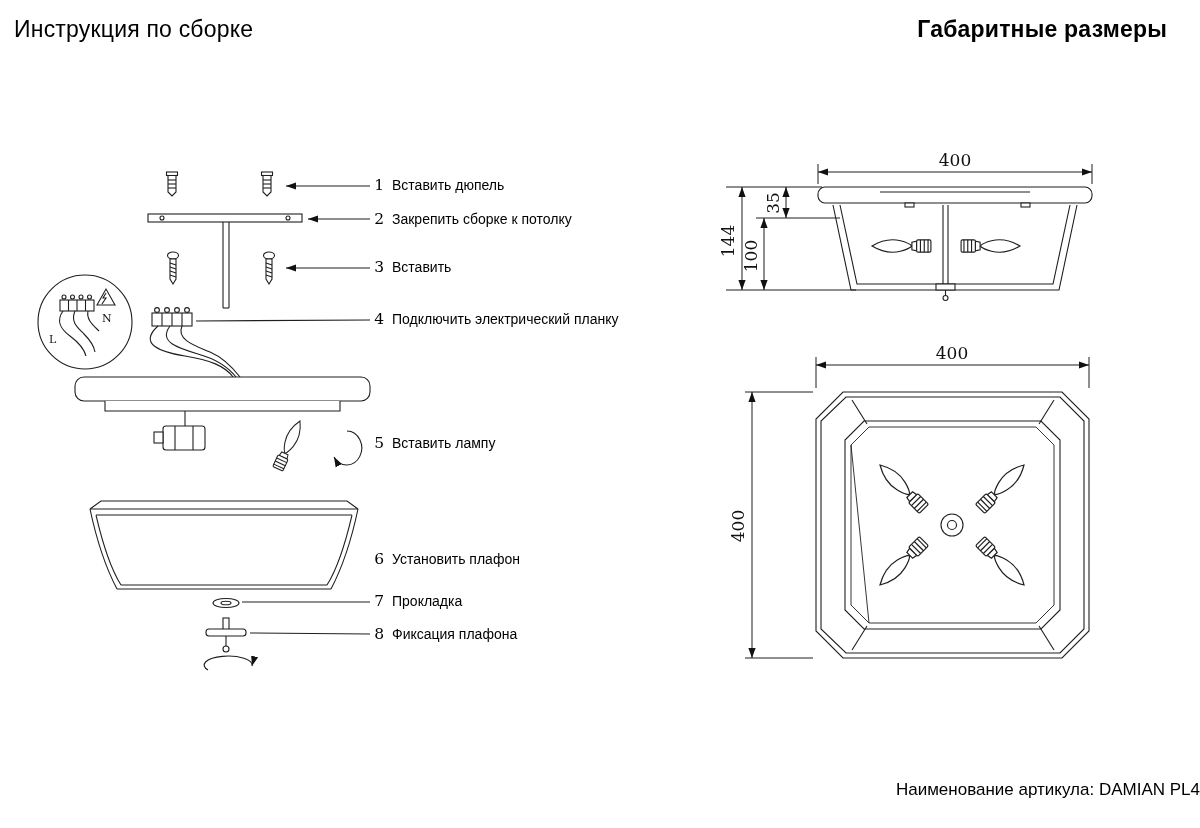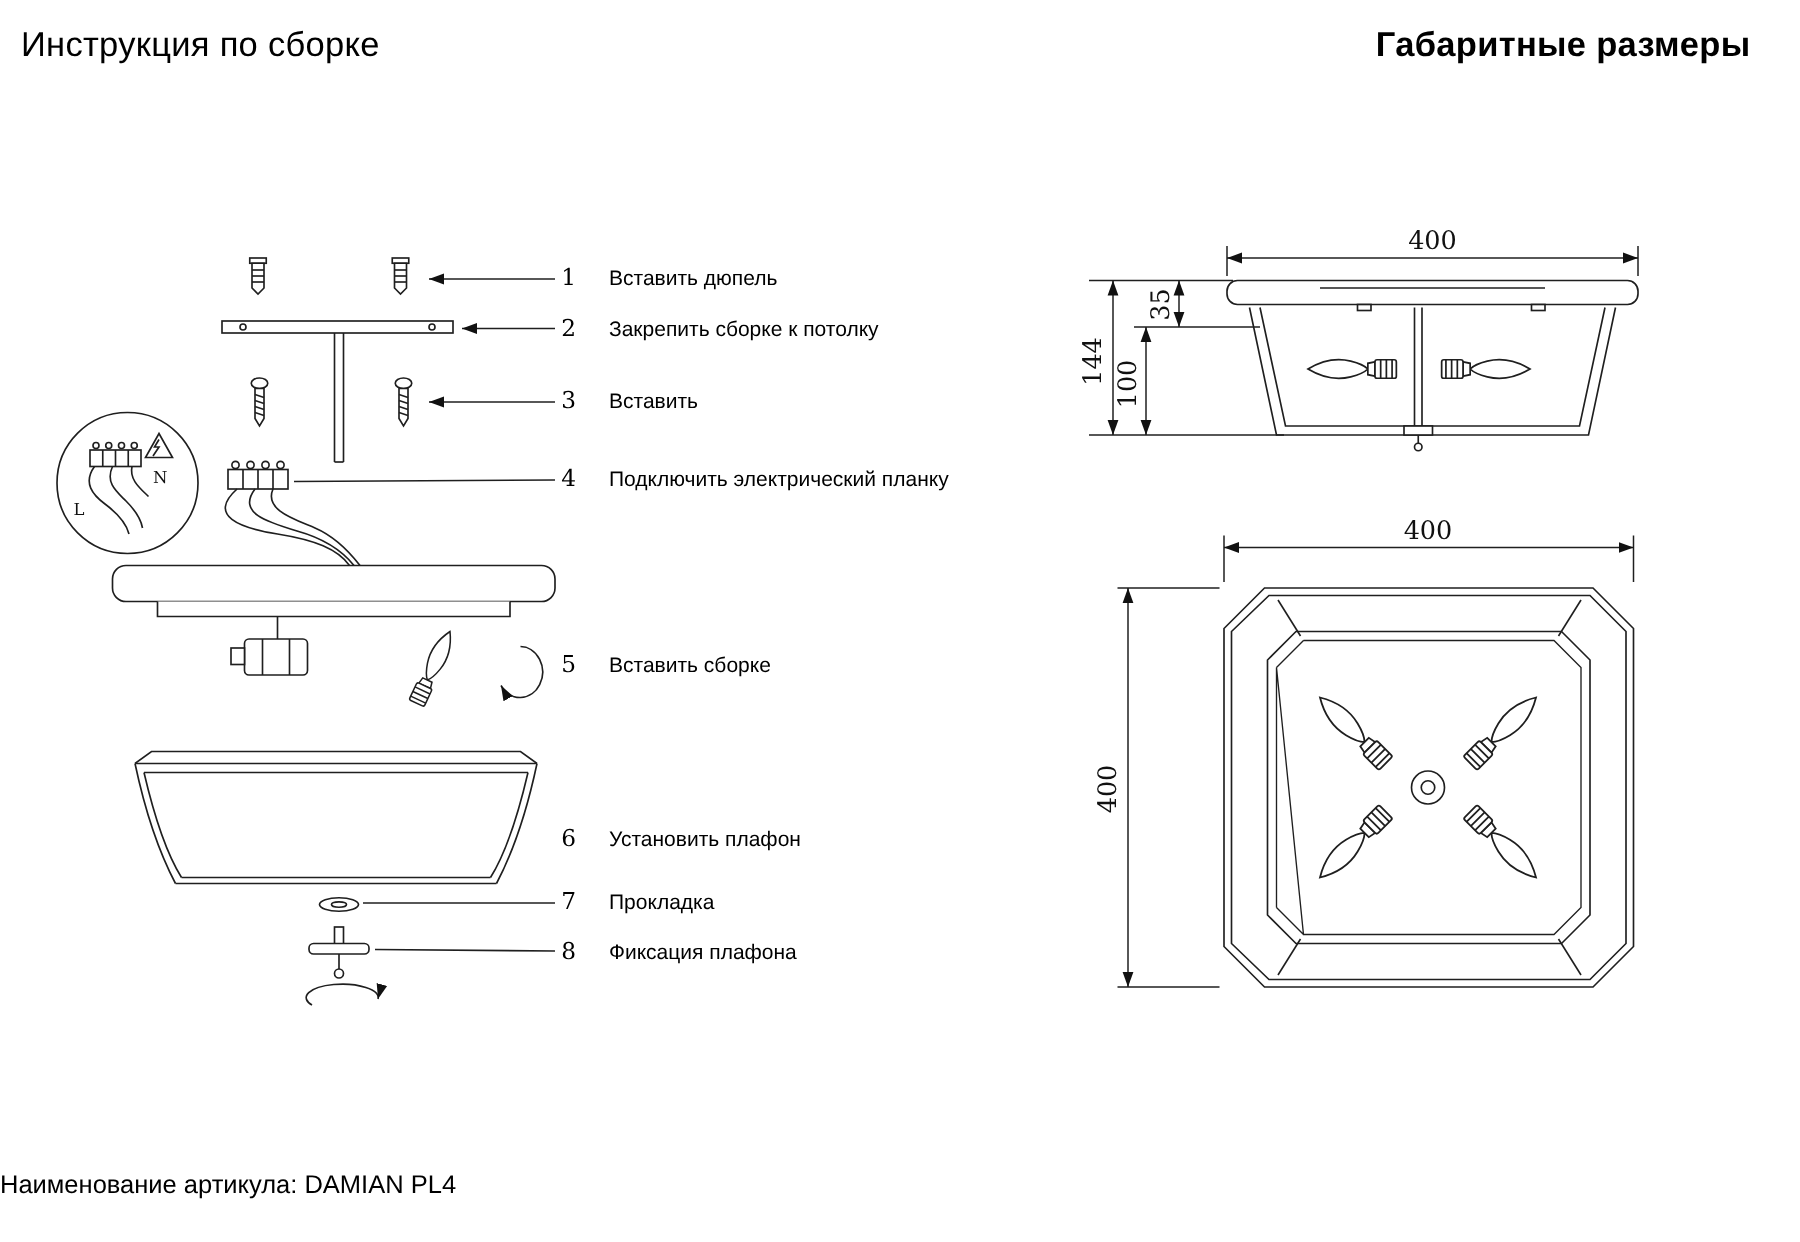--- a/index.html
+++ b/index.html
@@ -4,24 +4,24 @@
 <style>
   * { margin:0; padding:0; box-sizing:border-box; }
   html,body { background:#fff; }
   .page {
     position:relative; width:1200px; height:828px; background:#ffffff;
     font-family:"Liberation Sans", sans-serif; color:#000; overflow:hidden;
   }
   .title { position:absolute; top:16px; font-size:23px; letter-spacing:.2px; }
   .title-left { left:14px; }
   .title-right { right:33px;font-weight:bold; }
-  .footer { position:absolute; top:780px; left:0; width:100%; text-align:left; font-size:17px; }
+  .footer { position:absolute; top:780px; left:0; width:100%; text-align:right; font-size:17px; }
   .step { position:absolute; left:370px; display:flex; align-items:baseline; white-space:nowrap; }
   .step .num { font-family:"DejaVu Serif", serif; font-size:15.5px; width:14px; text-align:right; }
-  .step .lbl { font-size:14px; margin-left:22px; }
+  .step .lbl { font-size:14px; margin-left:8px; }
   svg.art { position:absolute; left:0; top:0; }
   svg text.dim { font-family:"DejaVu Serif", serif; font-size:17px; fill:#111; stroke:none; }
   svg text.wire { font-family:"DejaVu Serif", serif; font-size:11px; fill:#111; stroke:none; }
 </style>
 </head>
 <body>
 
 <div class="page">
 
   <svg class="art" width="1200" height="828" viewBox="0 0 1200 828">
@@ -238,21 +238,21 @@
   <div class="step" style="top:258px">
     <span class="num">3</span>
     <span class="lbl">Вставить</span>
   </div>
   <div class="step" style="top:310px">
     <span class="num">4</span>
     <span class="lbl">Подключить электрический планку</span>
   </div>
   <div class="step" style="top:434px">
     <span class="num">5</span>
-    <span class="lbl">Вставить сборке</span>
+    <span class="lbl">Вставить лампу</span>
   </div>
   <div class="step" style="top:550px">
     <span class="num">6</span>
     <span class="lbl">Установить плафон</span>
   </div>
   <div class="step" style="top:592px">
     <span class="num">7</span>
     <span class="lbl">Прокладка</span>
   </div>
   <div class="step" style="top:625px">

